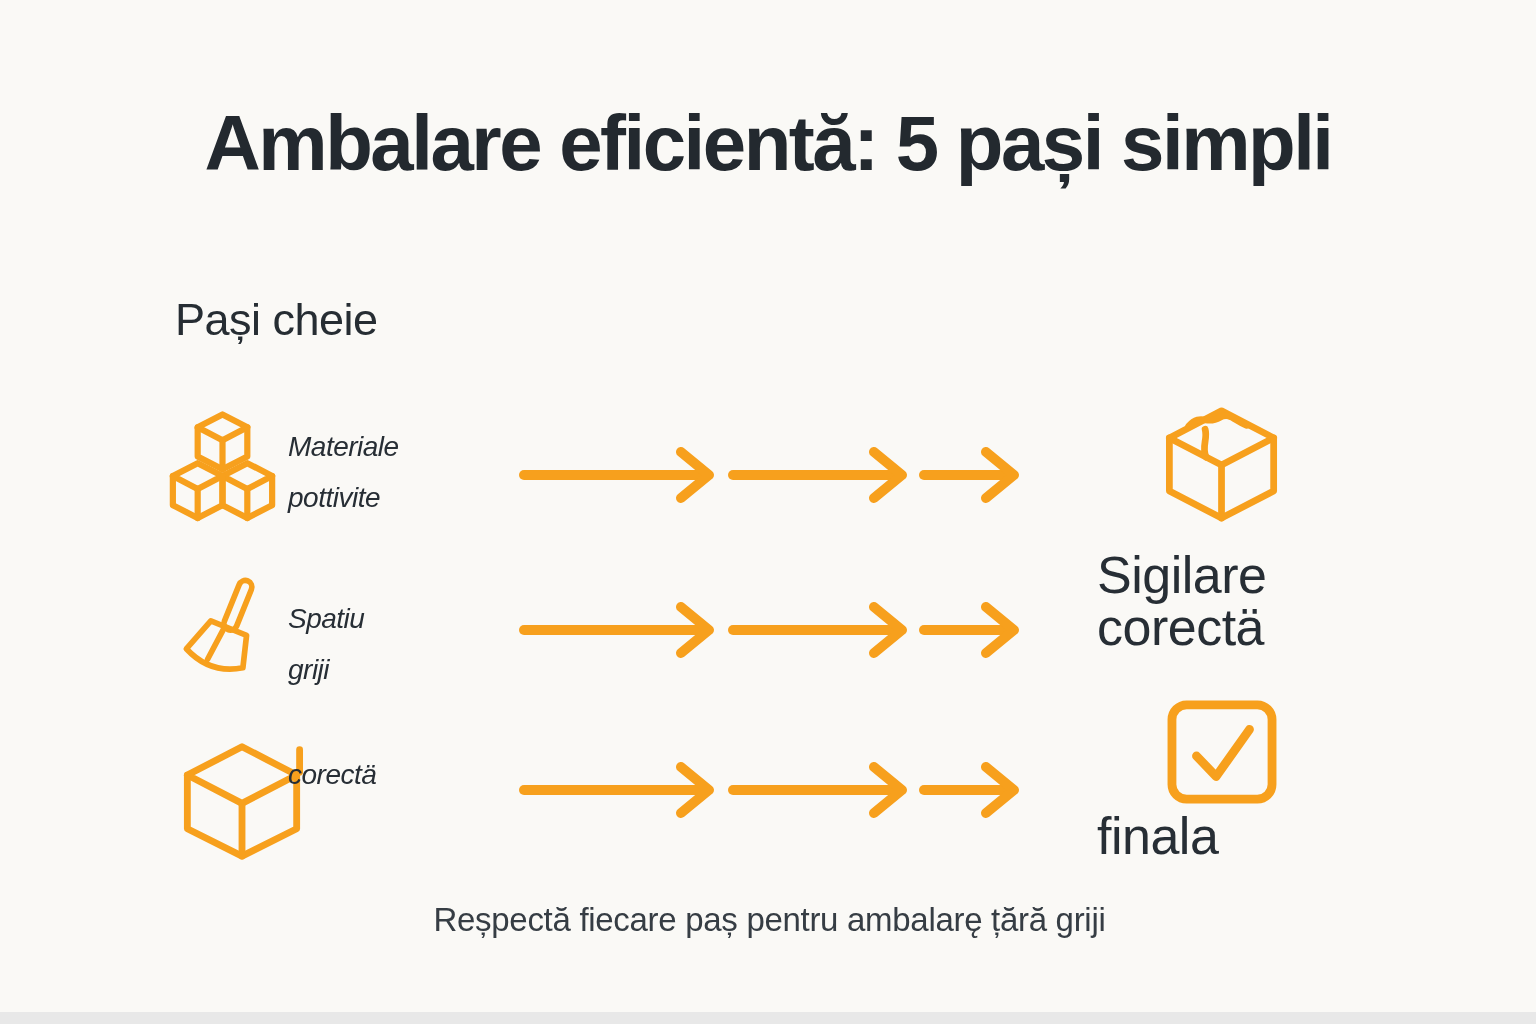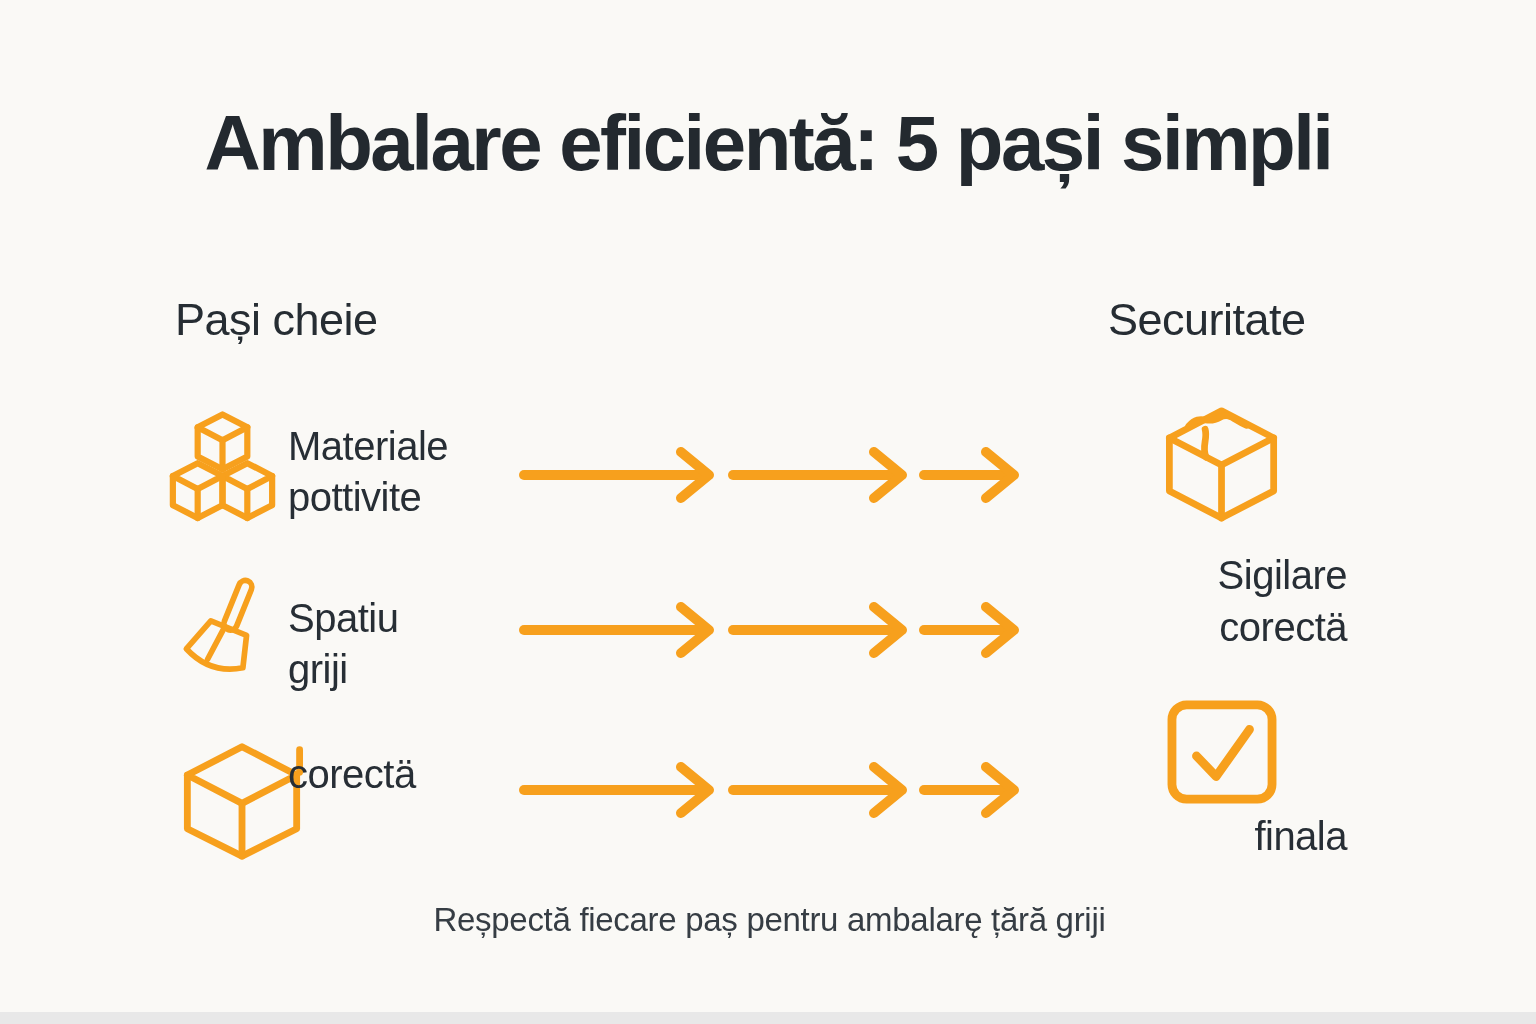--- a/index.html
+++ b/index.html
@@ -34,48 +34,48 @@
   }
   .col-header.left{left:175px;}
   .col-header.right{left:1108px;}
   .icon-svg{position:absolute;overflow:visible;}
   .icon-svg path,.icon-svg rect,.icon-svg line,.icon-svg polyline{
     fill:none;stroke:var(--accent);
     stroke-linecap:round;stroke-linejoin:round;
   }
   .step-label{
     position:absolute;
-    font-size:40px;line-height:51px;font-weight:400;
+    font-size:28px;line-height:51px;font-weight:400;
     letter-spacing:-0.5px;
     color:var(--ink-soft);
+    font-style:italic;
   }
   .arrows{position:absolute;width:560px;height:60px;}
   .sec-label{
     position:absolute;width:250px;
-    text-align:right;
-    font-size:40px;line-height:52px;font-weight:400;
+    text-align:left;
+    font-size:52px;line-height:52px;font-weight:400;
     letter-spacing:-0.5px;
     color:var(--ink-soft);
   }
   .caption{
     position:absolute;top:901px;left:3px;right:0;
     text-align:center;
     font-size:33px;font-weight:300;letter-spacing:-0.3px;
     color:#363D44;
   }
 </style>
 </head>
 <body>
 
 <div class="canvas">
 
   <div class="title">Ambalare eficientă: 5 pași simpli</div>
 
   <div class="col-header left">Pași cheie</div>
-  <div class="col-header right">Securitate</div>
 
   <svg class="icon-svg" style="left:170px;top:406px;" width="105" height="120" viewBox="0 0 110 122">
     <g stroke-width="6.5">
 
       <path d="M55 7 L81 20.5 L55 34 L29 20.5 Z"></path>
       <path d="M29 20.5 L29 51 L55 64.5 L81 51 L81 20.5"></path>
       <path d="M55 34 L55 64.5"></path>
 
       <path d="M29 58 L55 71.5 L29 85 L3 71.5 Z"></path>
       <path d="M3 71.5 L3 102 L29 115.5 L55 102 L55 71.5"></path>

